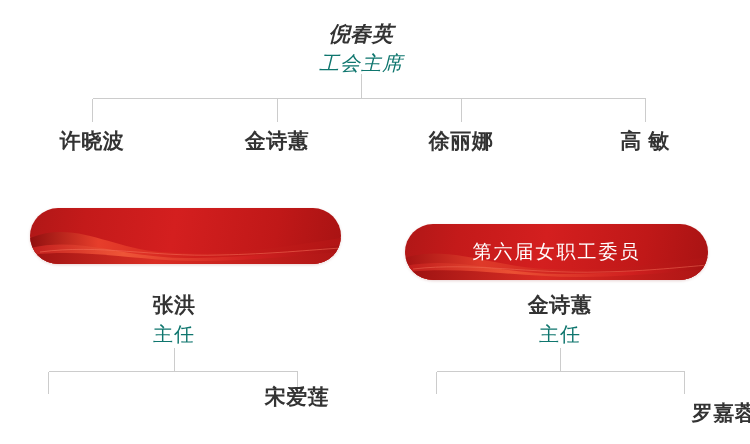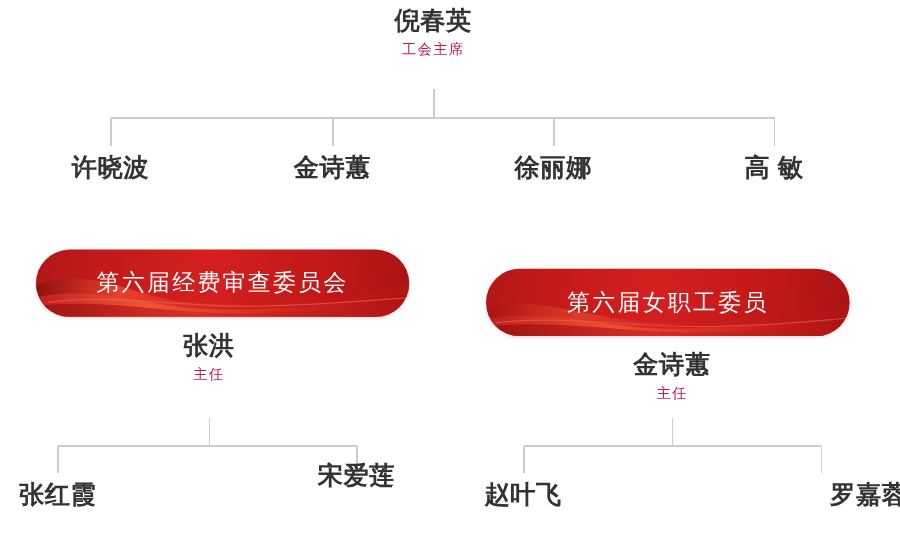--- a/index.html
+++ b/index.html
@@ -39,23 +39,23 @@
     transform: translateX(-50%);
   }
   .node-name {
     font-size: 21px;
     font-weight: 700;
     color: #333333;
     letter-spacing: 0.5px;
     line-height: 1.25;
   }
   .node-title {
-    font-size: 12px;
+    font-size: 20px;
     font-weight: 400;
-    color: #be185d;
+    color: #0f766e;
     letter-spacing: 1px;
     line-height: 1.3;
     margin-top: 3px;
   }
 
   
   .banner {
     position: absolute;
     height: 56px;
     border-radius: 28px;
@@ -105,21 +105,21 @@
       <path d="M48.5 371.5 L48.5 394"></path>
       <path d="M297.5 371.5 L297.5 394"></path>
 
       <path d="M560.5 348 L560.5 371.5"></path>
       <path d="M436.5 371.5 L684.5 371.5"></path>
       <path d="M436.5 371.5 L436.5 394"></path>
       <path d="M684.5 371.5 L684.5 394"></path>
     </g>
   </svg>
 
-  <div class="node" style="left:361px; top:5px;">
+  <div class="node" style="left:361px; top:21px;font-style:italic;">
     <div class="node-name">倪春英</div>
     <div class="node-title">工会主席</div>
   </div>
 
   <div class="node" style="left:92px; top:128px;text-align:center;">
     <div class="node-name">许晓波</div>
   </div>
   <div class="node" style="left:277px; top:128px;">
     <div class="node-name">金诗蕙</div>
   </div>
@@ -149,21 +149,20 @@
           <stop offset="0%" stop-color="#9a1111"></stop>
           <stop offset="40%" stop-color="#d92a22"></stop>
           <stop offset="100%" stop-color="#b01616"></stop>
         </linearGradient>
       </defs>
       <path d="M0 30 C 45 12, 80 40, 130 44 C 190 49, 250 40, 311 30 L311 56 L0 56 Z" fill="url(#wL1)" opacity="0.95"></path>
       <path d="M0 40 C 50 28, 95 50, 155 50 C 225 50, 270 42, 311 37 L311 56 L0 56 Z" fill="url(#wL2)" opacity="0.85"></path>
       <path d="M0 47 C 60 40, 110 54, 175 53 C 240 52, 280 46, 311 44 L311 56 L0 56 Z" fill="url(#wL3)" opacity="0.9"></path>
       <path d="M10 44 C 70 36, 120 49, 190 47 C 240 46, 280 42, 311 40" stroke="#f4705a" stroke-width="1" fill="none" opacity="0.55"></path>
     </svg>
-    <span class="banner-label">第六届经费审查委员会</span>
   </div>
 
   <div class="banner" style="left:405px; top:208px; width:303px;margin-top:16px;">
     <svg class="banner-wave" viewBox="0 0 303 56" preserveAspectRatio="none" aria-hidden="true">
       <defs>
         <linearGradient id="wR1" x1="0" y1="0" x2="1" y2="0">
           <stop offset="0%" stop-color="#a51313"></stop>
           <stop offset="25%" stop-color="#e03b2a"></stop>
           <stop offset="60%" stop-color="#cc1e1c"></stop>
           <stop offset="100%" stop-color="#ad1414"></stop>
@@ -181,35 +180,29 @@
         </linearGradient>
       </defs>
       <path d="M0 34 C 40 20, 85 42, 140 45 C 200 48, 255 40, 303 33 L303 56 L0 56 Z" fill="url(#wR1)" opacity="0.95"></path>
       <path d="M0 42 C 55 32, 100 51, 160 50 C 225 49, 268 43, 303 39 L303 56 L0 56 Z" fill="url(#wR2)" opacity="0.85"></path>
       <path d="M0 48 C 65 42, 115 54, 180 53 C 240 52, 275 47, 303 45 L303 56 L0 56 Z" fill="url(#wR3)" opacity="0.9"></path>
       <path d="M8 45 C 68 38, 125 50, 195 48 C 245 47, 278 43, 303 41" stroke="#f4705a" stroke-width="1" fill="none" opacity="0.5"></path>
     </svg>
     <span class="banner-label">第六届女职工委员</span>
   </div>
 
-  <div class="node" style="left:174px; top:276px;text-align:center;">
+  <div class="node" style="left:174px; top:292px;text-align:center;">
     <div class="node-name">张洪</div>
     <div class="node-title">主任</div>
   </div>
   <div class="node" style="left:560px; top:292px;">
     <div class="node-name">金诗蕙</div>
     <div class="node-title">主任</div>
   </div>
 
-  <div class="node" style="left:48px; top:400px;">
-    <div class="node-name">张红霞</div>
-  </div>
   <div class="node" style="left:297px; top:384px;">
     <div class="node-name">宋爱莲</div>
   </div>
-  <div class="node" style="left:436px; top:400px;">
-    <div class="node-name">赵叶飞</div>
-  </div>
   <div class="node" style="left:724px; top:400px;">
     <div class="node-name">罗嘉蓉</div>
   </div>
 
 </div>
 
 </body></html>

